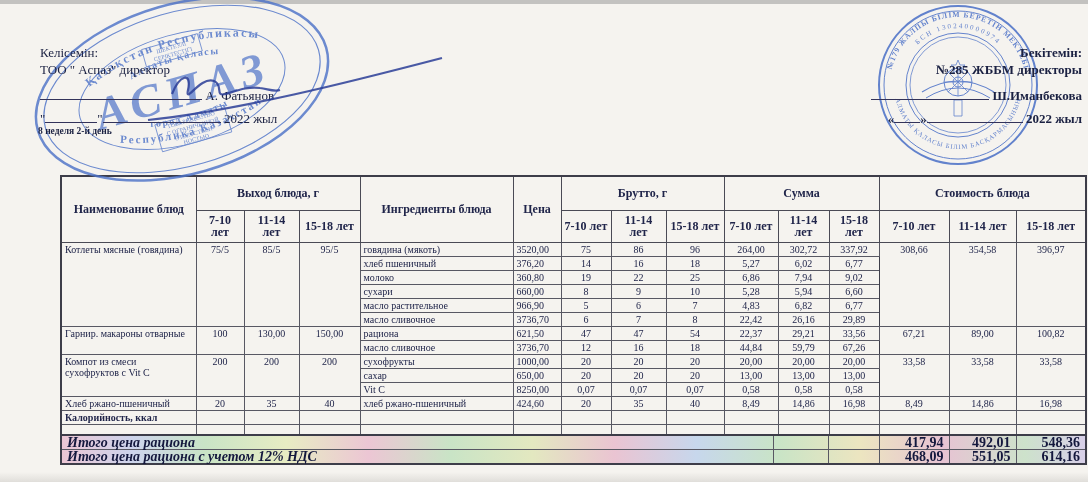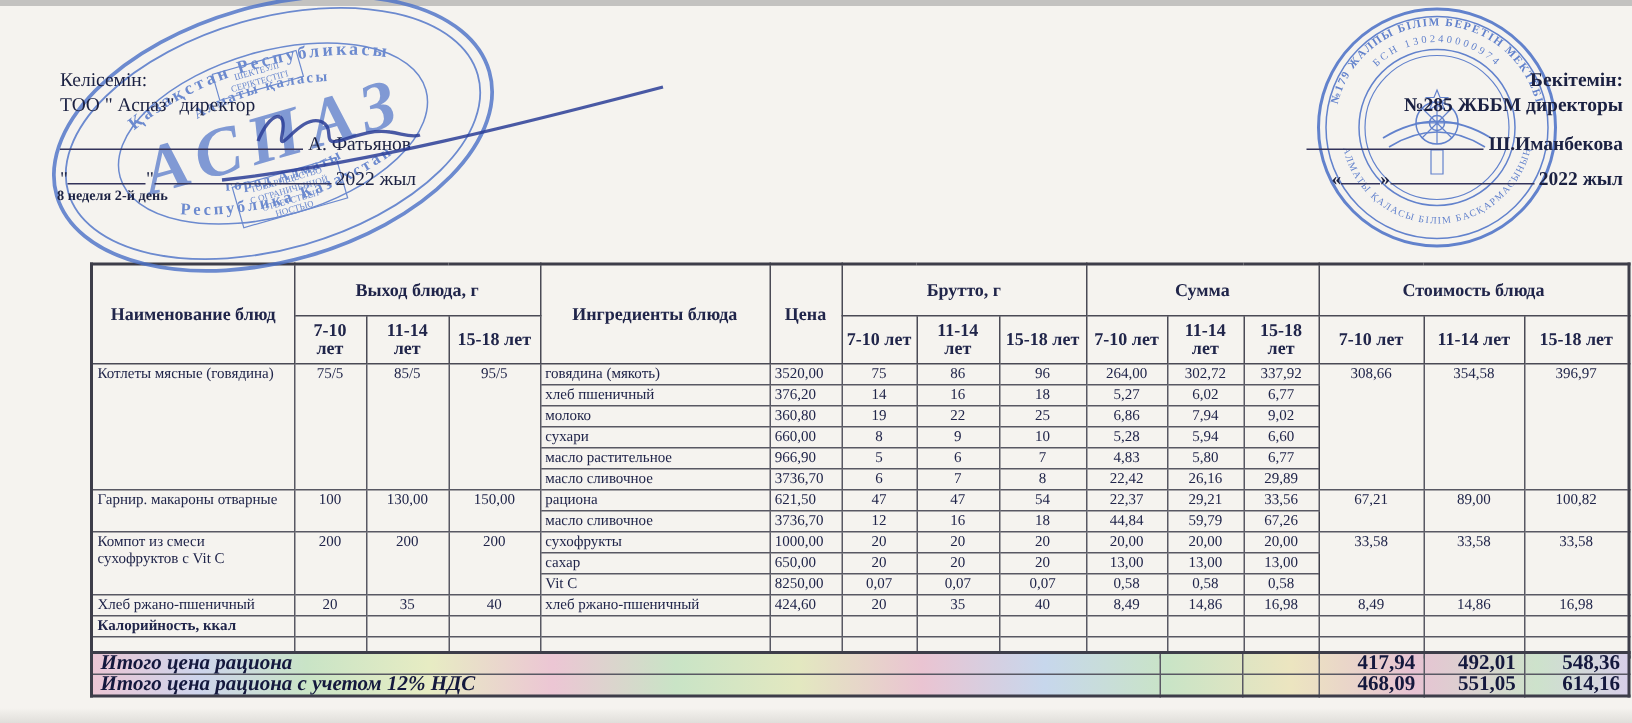--- a/index.html
+++ b/index.html
@@ -255,21 +255,21 @@
   <td class="nc">5,94</td>
   <td class="nc">6,60</td>
 </tr>
 <tr>
   <td class="in">масло растительное</td>
   <td class="pc">966,90</td>
   <td class="nc">5</td>
   <td class="nc">6</td>
   <td class="nc">7</td>
   <td class="nc">4,83</td>
-  <td class="nc">5,80</td>
+  <td class="nc">6,82</td>
   <td class="nc">6,77</td>
 </tr>
 <tr>
   <td class="in">масло сливочное</td>
   <td class="pc">3736,70</td>
   <td class="nc">6</td>
   <td class="nc">7</td>
   <td class="nc">8</td>
   <td class="nc">22,42</td>
   <td class="nc">26,16</td>

